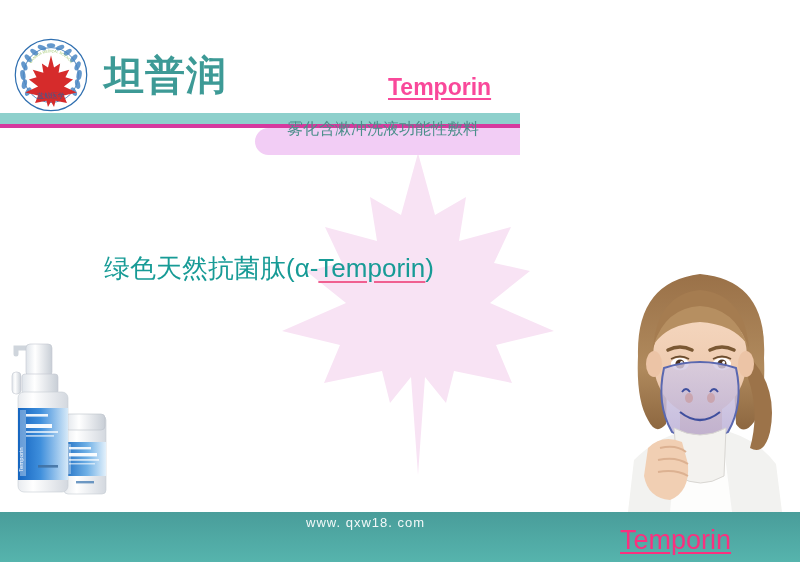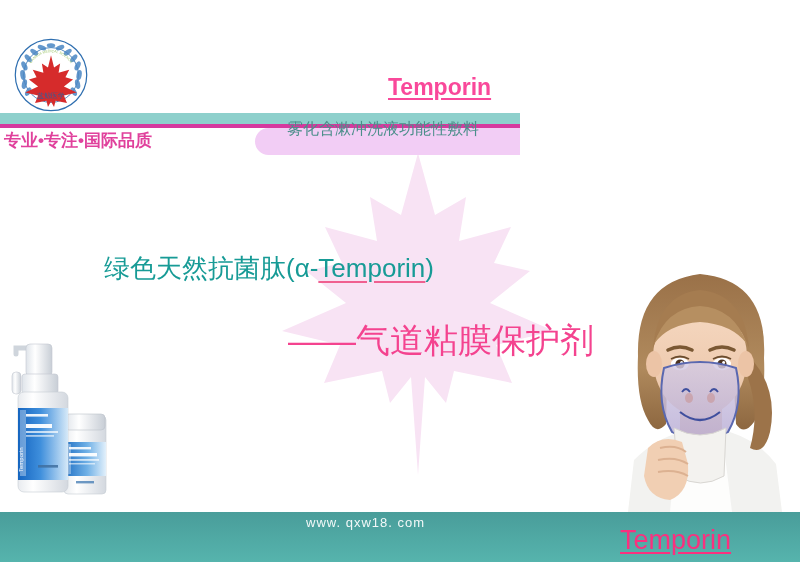--- a/index.html
+++ b/index.html
@@ -213,35 +213,34 @@
       <path d="M50 24 L54 40 L62 35 L60 47 L74 43 L69 53 L79 56 L67 65 L84 73 L67 77 L71 87 L56 84 L54 92 L50 85 L46 92 L44 84 L29 87 L33 77 L16 73 L33 65 L21 56 L31 53 L26 43 L40 47 L38 35 L46 40 Z" fill="#d62b2b"></path>
 
       <text x="50" y="80" text-anchor="middle" font-size="9" font-family="'Liberation Sans', sans-serif" fill="#2b5f9e">蓝鲸医学</text>
 
       <path id="ringpath" d="M20 50 A30 30 0 0 1 80 50" fill="none"></path>
       <text font-size="4.6" fill="#9fc66f" font-family="'Liberation Sans', sans-serif">
         <textPath href="#ringpath" startOffset="50%" text-anchor="middle">CANADA MEDICAL SCIENCE</textPath>
       </text>
     </svg>
 
+    <div class="brand-name">坦普润</div>
 
     <div class="product-en">Temporin</div>
 
     <div class="teal-band"></div>
     <div class="magenta-rule"></div>
 
-    <div class="tagline">专业•专注•国际品质</div>
 
     <div class="subtitle-pill"></div>
     <div class="subtitle-pill-text">雾化含漱冲洗液功能性敷料</div>
   </div>
 
   <div class="main-title"><span>绿色天然抗菌肽(α-</span><span class="en-underline">Temporin</span><span>)</span></div>
 
-  <div class="sub-title">——气道粘膜保护剂</div>
 
   <svg class="product-photo" viewBox="0 0 126 178">
     <defs>
       <linearGradient id="capg" x1="0" y1="0" x2="1" y2="0">
         <stop offset="0%" stop-color="#dfe4ea"></stop>
         <stop offset="35%" stop-color="#ffffff"></stop>
         <stop offset="100%" stop-color="#c8ced6"></stop>
       </linearGradient>
       <linearGradient id="lblg" x1="0" y1="0" x2="1" y2="0">
         <stop offset="0%" stop-color="#1565c0"></stop>

